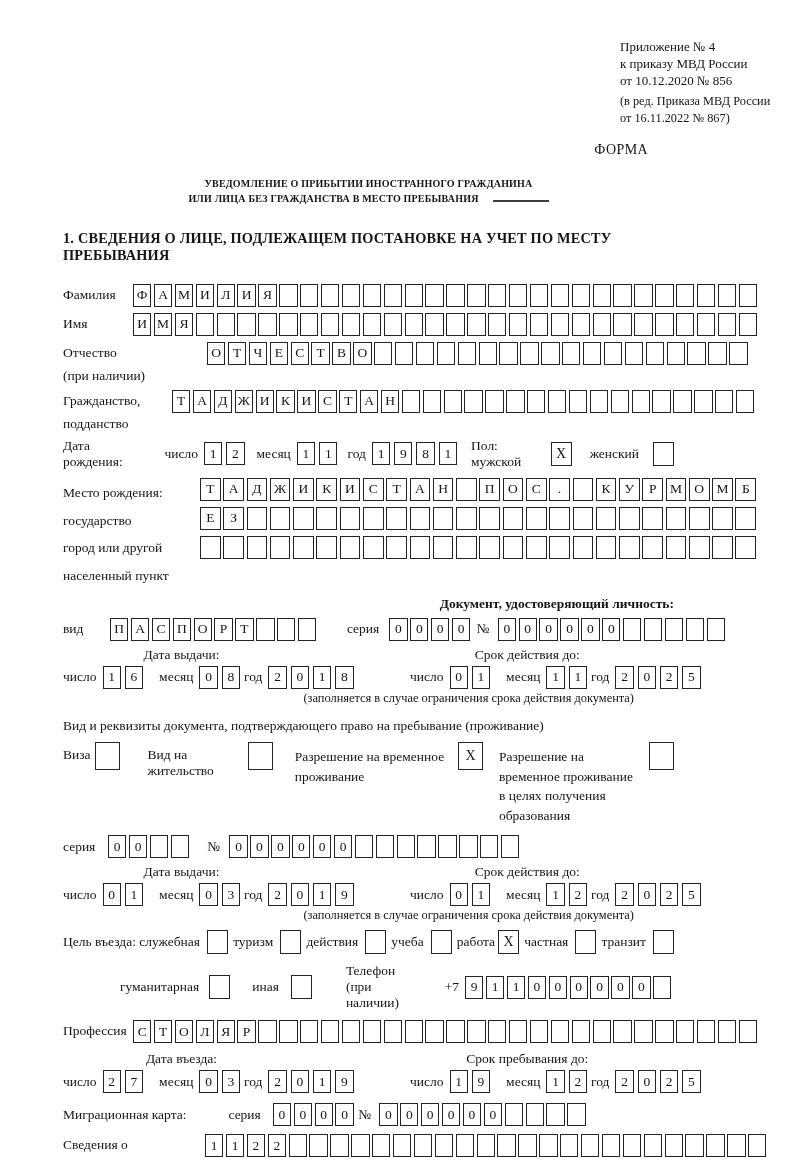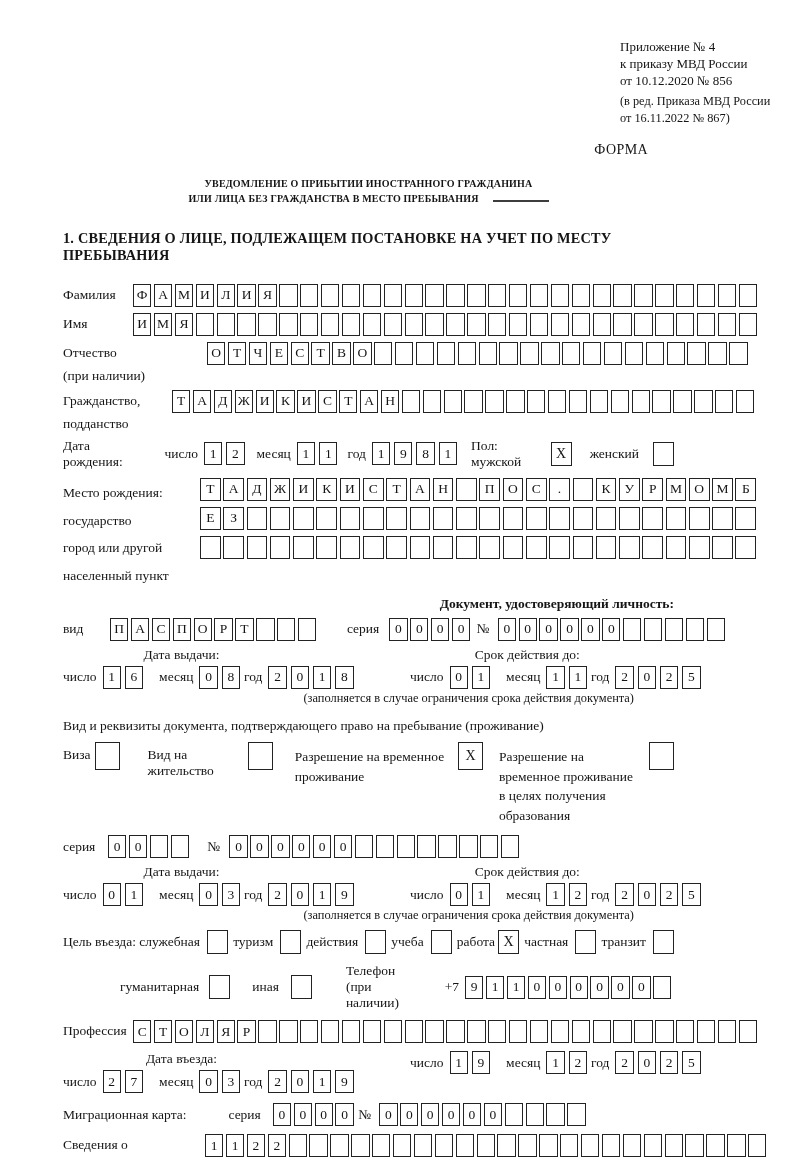--- a/index.html
+++ b/index.html
@@ -637,20 +637,21 @@
         <span class="dlab">год</span>
         <span class="cells">
             <span class="cell">2</span>
             <span class="cell">0</span>
             <span class="cell">1</span>
             <span class="cell">9</span>
           </span>
       </div>
     </div>
     <div>
+      <div class="dhead dhead-r">Срок пребывания до:</div>
       <div class="dgroup">
         <span class="dlab">число</span>
         <span class="cells">
             <span class="cell">1</span>
             <span class="cell">9</span>
           </span>
         <span class="gap"></span>
         <span class="dlab">месяц</span>
         <span class="cells">
             <span class="cell">1</span>

